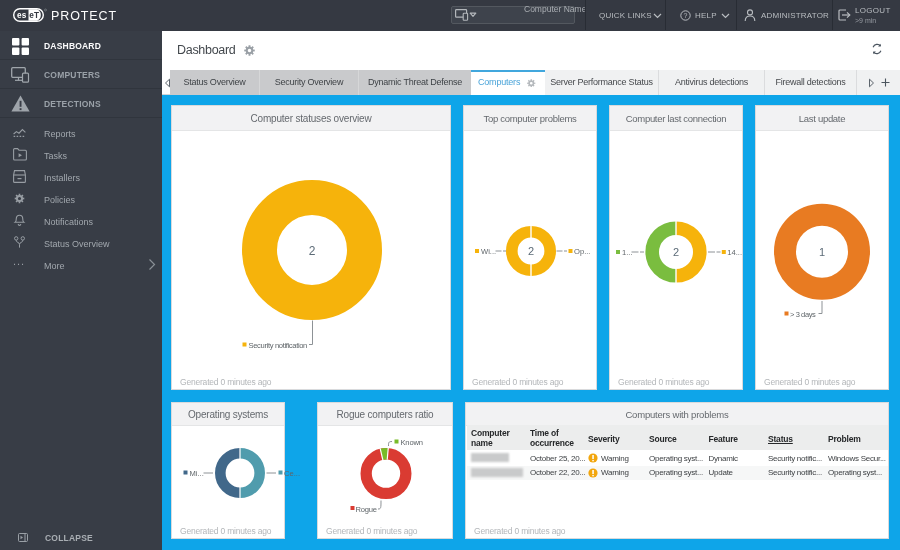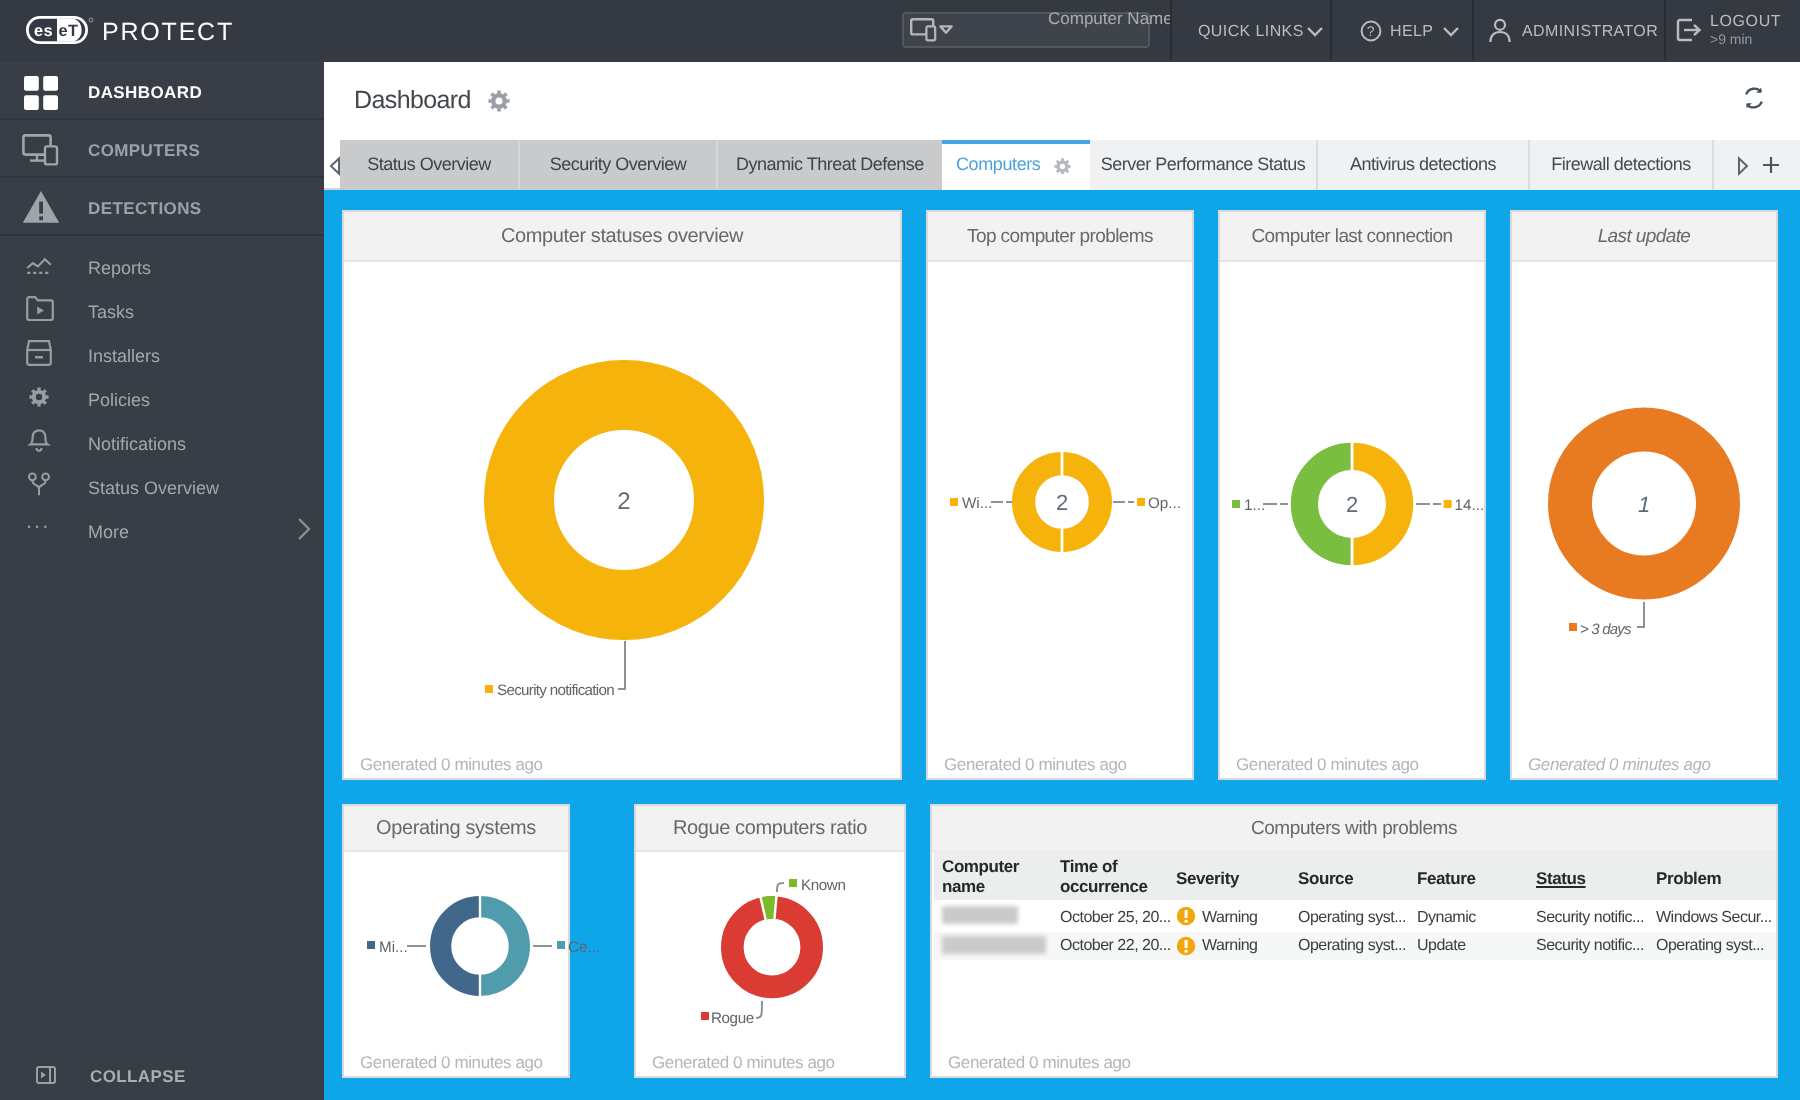--- a/index.html
+++ b/index.html
@@ -256,21 +256,21 @@
       <rect x="6" y="119" width="4" height="4" fill="#7abd3f"></rect>
       <text x="12" y="124" font-size="7.6" fill="#5f6569">1...</text>
       <line x1="21.5" y1="121" x2="34" y2="121" stroke="#8d9296" stroke-width="1" stroke-dasharray="7 1.5"></line>
       <line x1="98" y1="121" x2="110.5" y2="121" stroke="#8d9296" stroke-width="1" stroke-dasharray="7 1.5"></line>
       <rect x="111.8" y="119" width="4" height="4" fill="#f6b30b"></rect>
       <text x="117.3" y="124" font-size="7.6" fill="#5f6569">14...</text>
     </svg>
     <div class="ft">Generated 0 minutes ago</div>
   </div>
 
-  <div class="card" style="left:593px;top:10px;width:134px;height:285px;font-style:italic;">
+  <div class="card" style="left:593px;top:10px;width:134px;height:285px;">
     <div class="hd" style="font-size:9.5px;letter-spacing:-0.3px;line-height:25px;">Last update</div>
     <svg class="abs" style="left:0;top:25px" width="132" height="233" viewBox="0 0 132 233">
       <circle cx="66" cy="120.7" r="37" fill="none" stroke="#e87b22" stroke-width="22"></circle>
       <text x="66" y="125" text-anchor="middle" font-size="11" fill="#5c6b77">1</text>
       <path d="M66 170 V182.5 H62.5" fill="none" stroke="#8d9296" stroke-width="1"></path>
       <rect x="28.5" y="180.5" width="4" height="4" fill="#e87b22"></rect>
       <text x="34" y="186" font-size="7.5" letter-spacing="-0.4" fill="#5f6569">&gt; 3 days</text>
     </svg>
     <div class="ft">Generated 0 minutes ago</div>
   </div>

